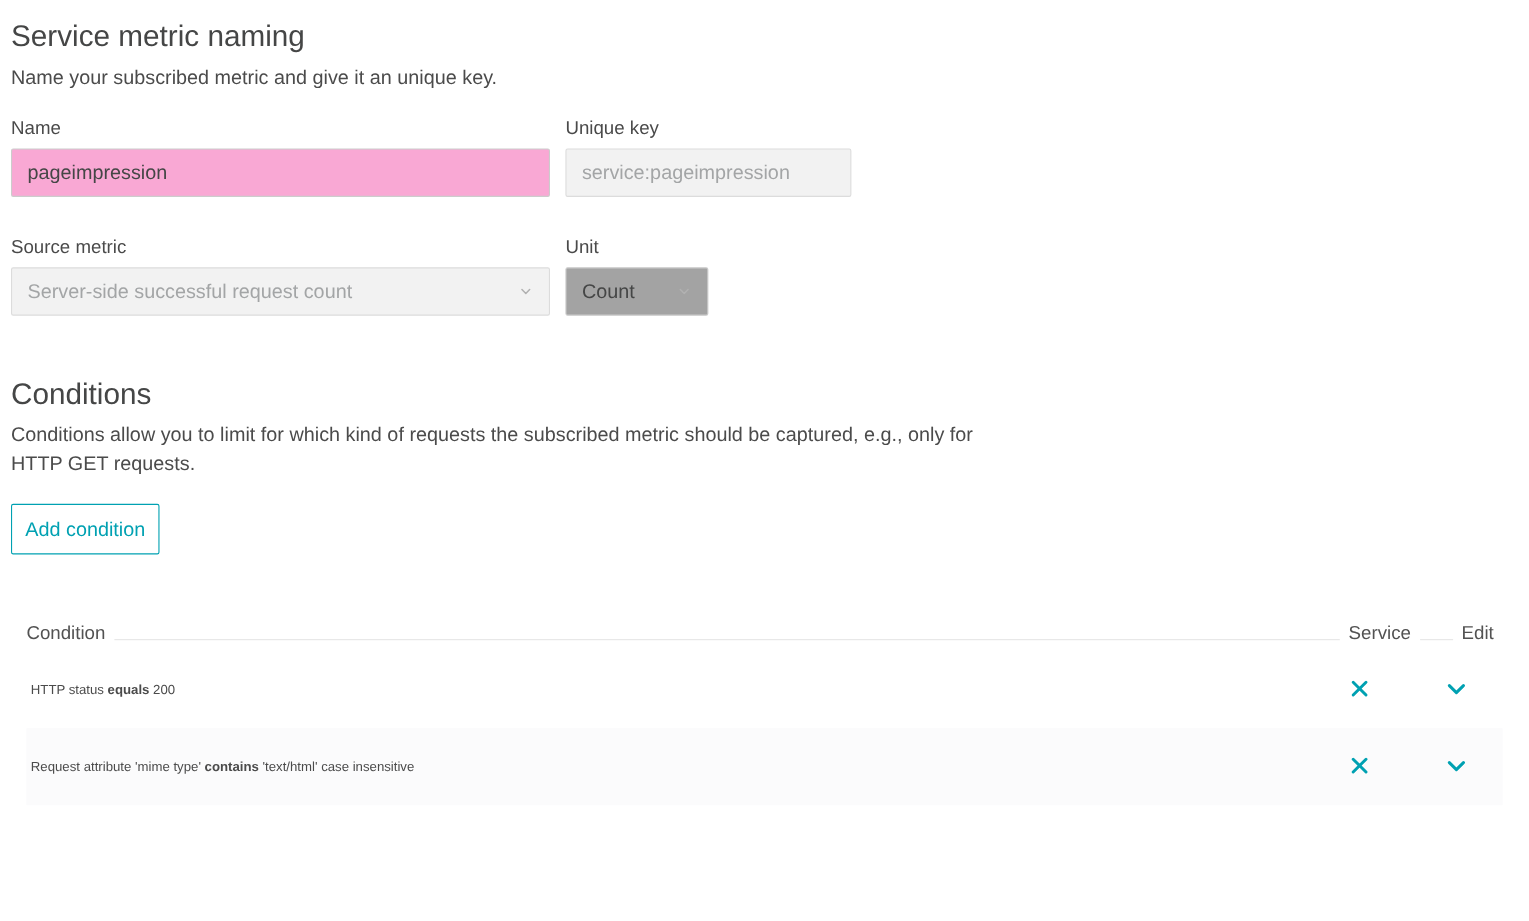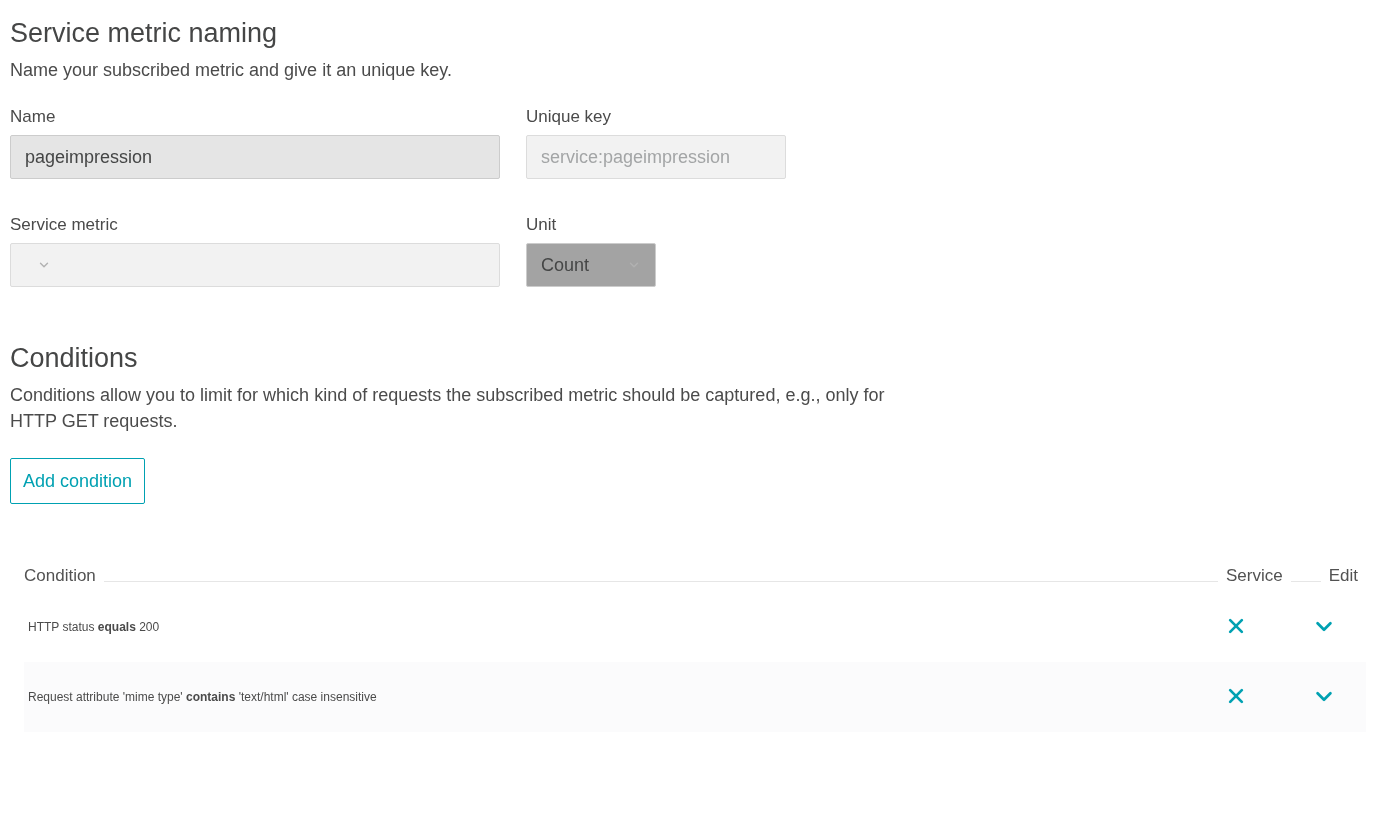--- a/index.html
+++ b/index.html
@@ -32,35 +32,35 @@
   }
   p.section-desc{
     font-size:18px;
     color:var(--text-sub);
     margin:8px 0 24px 0;
     line-height:1.45;
     max-width:900px;
   }
   .form-row{
     display:flex;
-    gap:26px;
+    gap:14px;
     margin-bottom:36px;
   }
   .field{}
   .field-label{
     font-size:17px;
     color:#4a4a4a;
     margin-bottom:8px;
     display:block;
   }
   .text-input{
     height:44px;
     border:1px solid var(--border);
     border-radius:2px;
-    background:#e5e5e5;
+    background:#f9a8d4;
     font-size:18px;
     color:var(--text);
     padding:0 14px;
     box-sizing:border-box;
     font-family:inherit;
   }
   .text-input[disabled]{
     background:var(--bg-disabled);
     color:var(--placeholder);
     border-color:var(--border-light);
@@ -176,22 +176,23 @@
     <input type="text" class="text-input" style="width: 100%;" value="pageimpression">
   </div>
   <div class="field" style="width:260px;">
     <span class="field-label">Unique key</span>
     <input type="text" class="text-input" style="width: 100%;" disabled="" value="service:pageimpression">
   </div>
 </div>
 
 <div class="form-row">
   <div class="field" style="width:490px;">
-    <span class="field-label">Service metric</span>
+    <span class="field-label">Source metric</span>
     <div class="select disabled">
+      <span>Server-side successful request count</span>
       <span class="chevron-grey">
         <svg width="14" height="14" viewBox="0 0 24 24" fill="none" stroke-width="2.4" stroke-linecap="round" stroke-linejoin="round">
             <polyline points="6 9 12 15 18 9"></polyline>
           </svg>
       </span>
     </div>
   </div>
   <div class="field" style="width:130px;">
     <span class="field-label">Unit</span>
     <div class="select">

